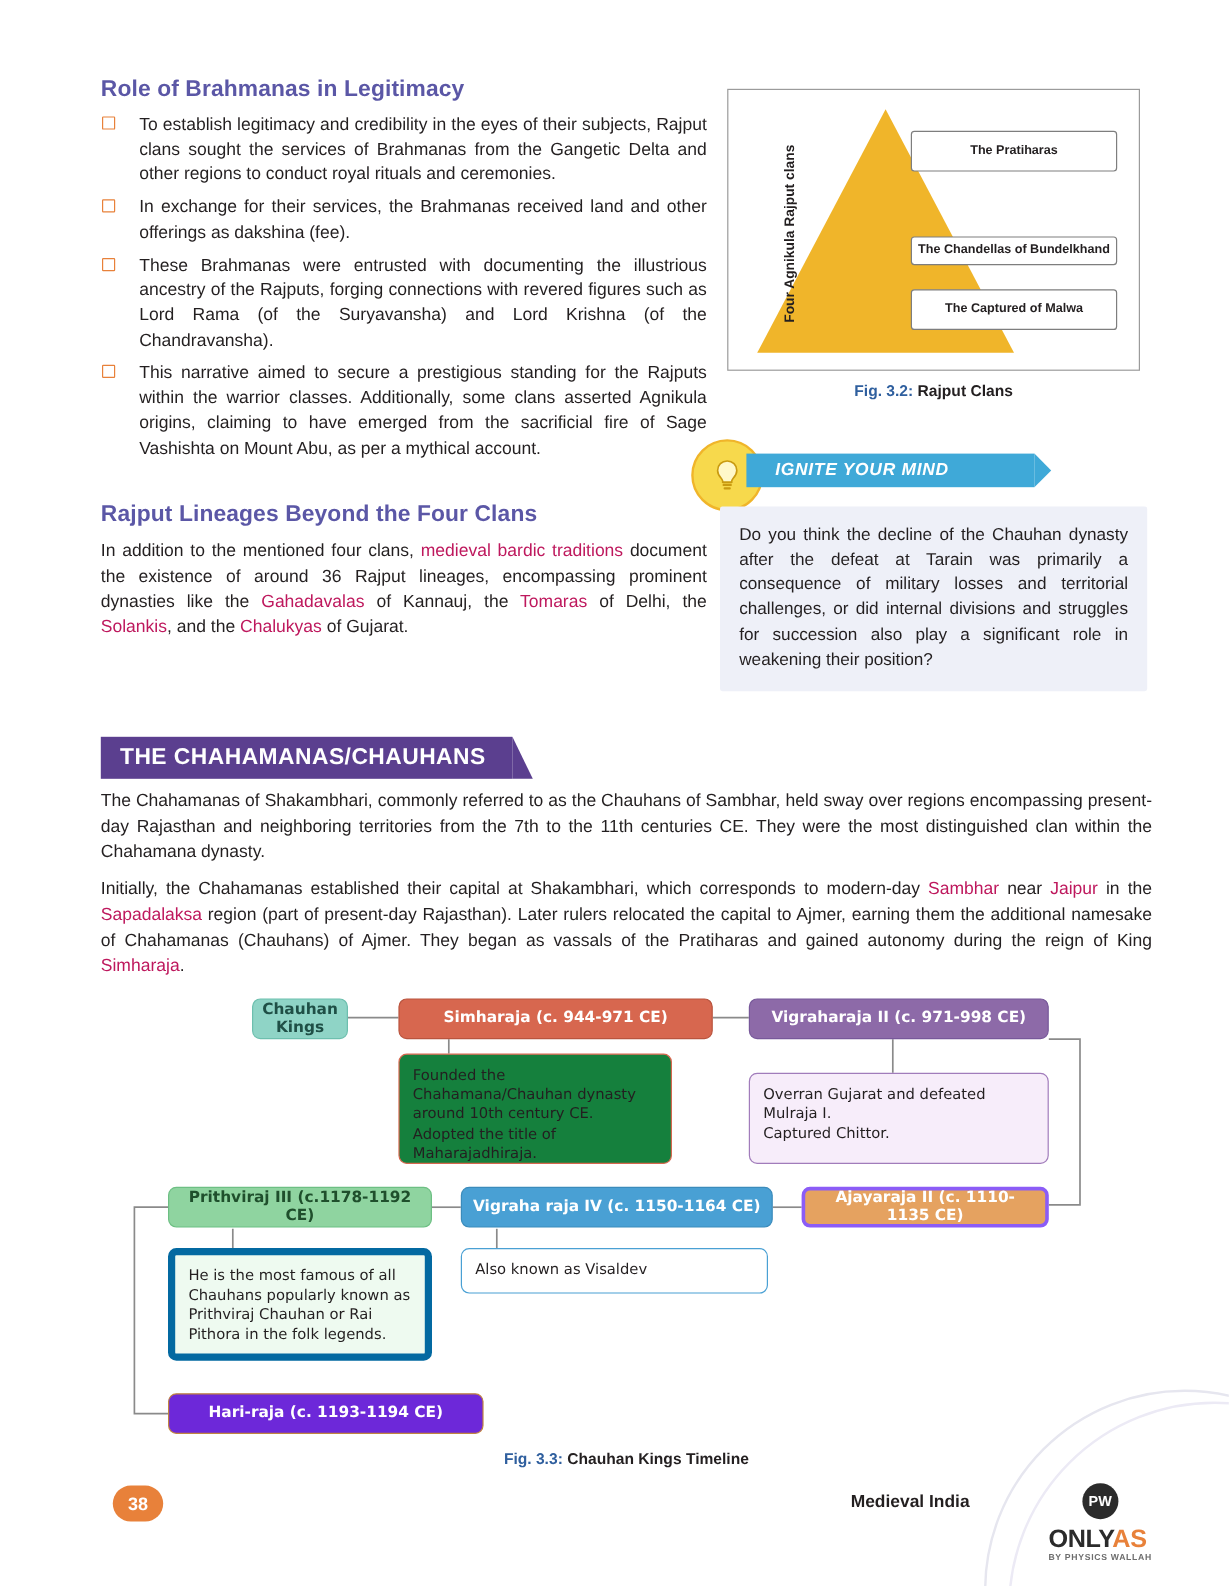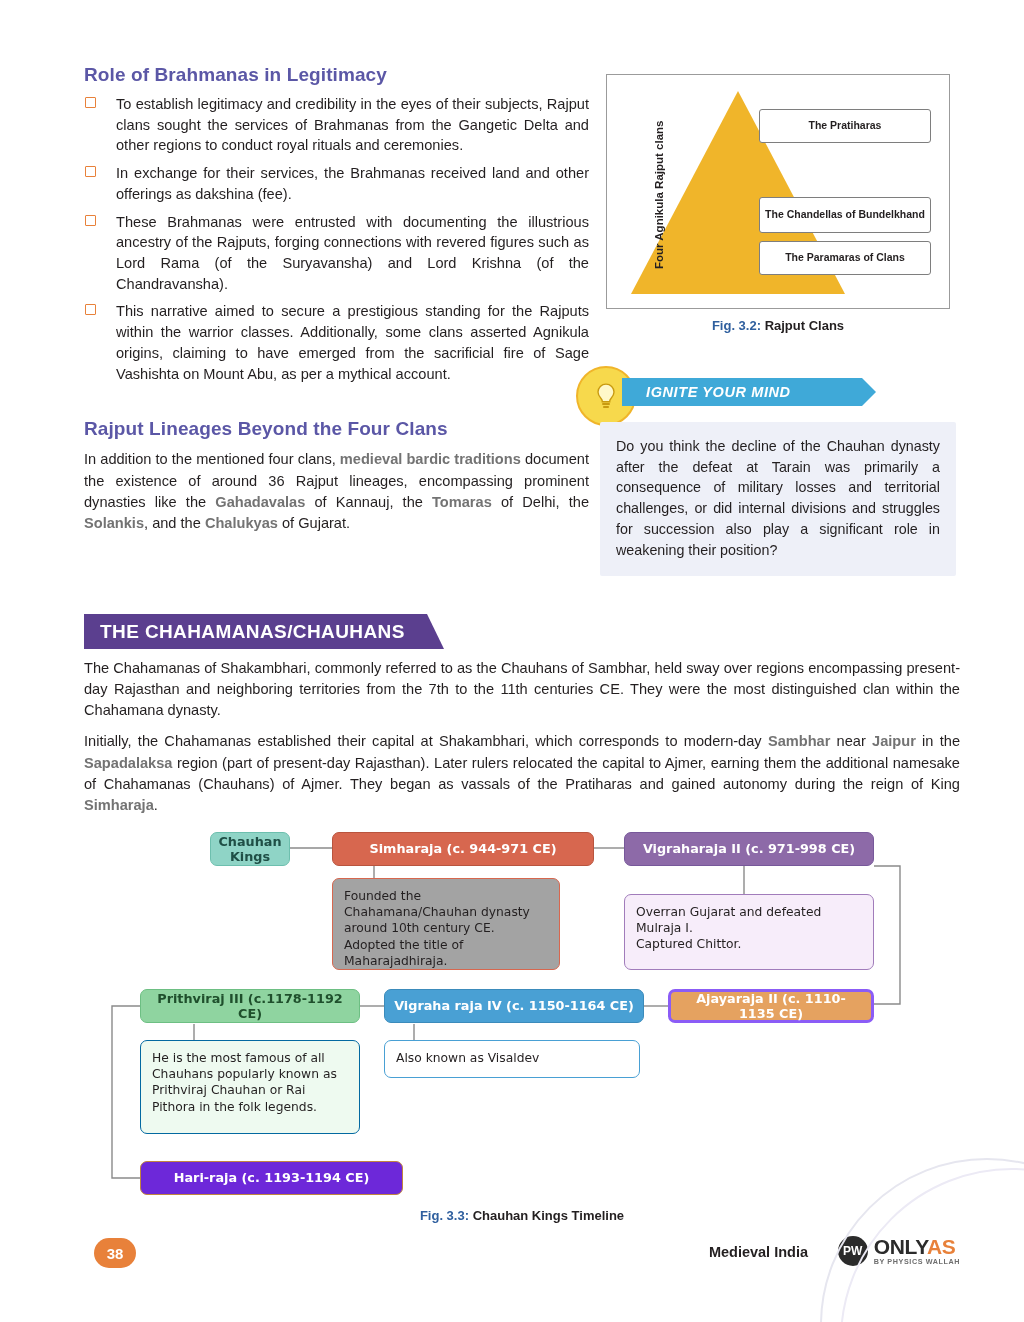--- a/index.html
+++ b/index.html
@@ -59,21 +59,21 @@
     border: 1.6px solid #e8813a;
     border-radius: 1px;
   }
 
   .para {
     font-size: 14.6px;
     line-height: 1.45;
     text-align: justify;
     color: #231f20;
   }
-  .hl { color: #737373; font-weight: bold; }
+  .hl { color: #be185d; font-weight: normal; }
 
   
   .fig32 {
     position: absolute;
     left: 596px;
     top: 74px;
     width: 344px;
     height: 235px;
     border: 1px solid #9b9b9b;
     background: #fff;
@@ -116,21 +116,21 @@
     font-weight: bold;
     text-align: center;
     color: #231f20;
     display: flex;
     align-items: center;
     justify-content: center;
     line-height: 1.25;
   }
   .cb0 { top: 34px;  height: 34px; }
   .cb1 { top: 76px;  height: 38px; }
-  .cb2 { top: 122px; height: 36px; }
+  .cb2 { top: 122px; height: 24px; }
   .cb3 { top: 166px; height: 34px; }
 
   .fig-caption {
     font-size: 13px;
     color: #231f20;
     text-align: center;
     font-weight: bold;
   }
   .fig-caption b { color: #2f5f9e; }
 
@@ -283,20 +283,21 @@
     font-weight: bold;
     color: #231f20;
   }
   .logo {
     position: absolute;
     right: 74px;
     top: 1236px;
     display: flex;
     align-items: center;
     gap: 6px;
+    flex-direction: column;
   }
   .logo-circle {
     width: 30px; height: 30px;
     border-radius: 50%;
     background: #2b2b2b;
     color: #fff;
     font-size: 12px;
     font-weight: bold;
     display: flex; align-items: center; justify-content: center;
   }
@@ -352,21 +353,21 @@
 
     <div class="sec-heading" style="margin-top:34px;">Rajput Lineages Beyond the Four Clans</div>
     <p class="para" style="margin:9px 0 0 0;" id="lineage-para"><span>In addition to the mentioned four clans, </span><span class="hl">medieval bardic traditions</span><span> document the existence of around 36 Rajput lineages, encompassing prominent dynasties like the </span><span class="hl">Gahadavalas</span><span> of Kannauj, the </span><span class="hl">Tomaras</span><span> of Delhi, the </span><span class="hl">Solankis</span><span>, and the </span><span class="hl">Chalukyas</span><span> of Gujarat.</span></p>
   </div>
 
   <div class="fig32">
     <div class="triangle"></div>
     <div class="tri-label">Four Agnikula Rajput clans</div>
     <div class="clan-box cb0">The Pratiharas</div>
     <div class="clan-box cb2">The Chandellas of Bundelkhand</div>
-    <div class="clan-box cb3">The Paramaras of Clans</div>
+    <div class="clan-box cb3">The Captured of Malwa</div>
   </div>
   <div class="fig-caption" style="position:absolute; left:596px; top:318px; width:344px;">
     <b>Fig. 3.2:</b><span> Rajput Clans</span>
   </div>
 
   <div class="ignite-wrap">
     <div class="bulb">
       <svg width="30" height="30" viewBox="0 0 24 24" aria-hidden="true">
         <path d="M12 2.5c-3.6 0-6.4 2.8-6.4 6.3 0 2.4 1.3 4 2.4 5.2.6.7 1 1.2 1 2v.6h6v-.6c0-.8.4-1.3 1-2 1.1-1.2 2.4-2.8 2.4-5.2 0-3.5-2.8-6.3-6.4-6.3z" fill="#fff8c9" stroke="#c99a10" stroke-width="1.1"></path>
         <rect x="9" y="17.6" width="6" height="1.6" fill="#c99a10"></rect>
@@ -408,35 +409,35 @@
 
       <polyline points="56,182 28,182 28,354 56,354" fill="none" stroke="#8a8a8a" stroke-width="1.4"></polyline>
     </svg>
 
     <div class="node" style="left:126px; top:8px; width:80px; height:34px; background:#8fd4c6; color:#1f4f46; border:1px solid #6dbfae;">Chauhan Kings</div>
 
     <div class="node" style="left:248px; top:8px; width:262px; height:34px; background:#d7674f; color:#fff; border:1px solid #b9543e;">Simharaja (c. 944-971 CE)</div>
 
     <div class="node" style="left:540px; top:8px; width:250px; height:34px; background:#8d6aa8; color:#fff; border:1px solid #77589a;">Vigraharaja II (c. 971-998 CE)</div>
 
-    <div class="desc" style="left:248px; top:54px; width:228px; height:92px; background:#a3a3a3; border:1px solid #d7674f; white-space:pre-line;">Founded the Chahamana/Chauhan dynasty around 10th century CE.
+    <div class="desc" style="left:248px; top:54px; width:228px; height:92px; background:#15803d; border:1px solid #d7674f; white-space:pre-line;">Founded the Chahamana/Chauhan dynasty around 10th century CE.
 Adopted the title of Maharajadhiraja.</div>
 
     <div class="desc" style="left:540px; top:70px; width:250px; height:76px; background:#f7edfa; border:1px solid #a17cbb; white-space:pre-line;">Overran Gujarat and defeated Mulraja I.
 Captured Chittor.</div>
 
     <div class="node" style="left:584px; top:165px; width:206px; height:34px; background:#e5a260; color:#fff; border:3px solid #8b5cf6;">Ajayaraja II (c. 1110-1135 CE)</div>
 
     <div class="node" style="left:300px; top:165px; width:260px; height:34px; background:#49a0d4; color:#fff; border:1px solid #3b8bbb;">Vigraha raja IV (c. 1150-1164 CE)</div>
 
     <div class="node" style="left:56px; top:165px; width:220px; height:34px; background:#8fd4a0; color:#1f4f2c; border:1px solid #6dbf83;">Prithviraj III (c.1178-1192 CE)</div>
 
     <div class="desc" style="left:300px; top:216px; width:256px; height:38px; background:#ffffff; border:1px solid #49a0d4;">Also known as Visaldev</div>
 
-    <div class="desc" style="left:56px; top:216px; width:220px; height:94px; background:#eefaf0; border:1px solid #0369a1;">He is the most famous of all Chauhans popularly known as Prithviraj Chauhan or Rai Pithora in the folk legends.</div>
+    <div class="desc" style="left:56px; top:216px; width:220px; height:94px; background:#eefaf0; border:6px solid #0369a1;">He is the most famous of all Chauhans popularly known as Prithviraj Chauhan or Rai Pithora in the folk legends.</div>
 
     <div class="node" style="left:56px; top:337px; width:263px; height:34px; background:#6d28d9; color:#fff; border:1px solid #c2853f;">Hari-raja (c. 1193-1194 CE)</div>
   </div>
 
   <div class="fig-caption" style="position:absolute; left:74px; top:1208px; width:876px;">
     <b>Fig. 3.3:</b><span> Chauhan Kings Timeline</span>
   </div>
 
   <div class="pagenum">38</div>
   <div class="footer-title">Medieval India</div>

